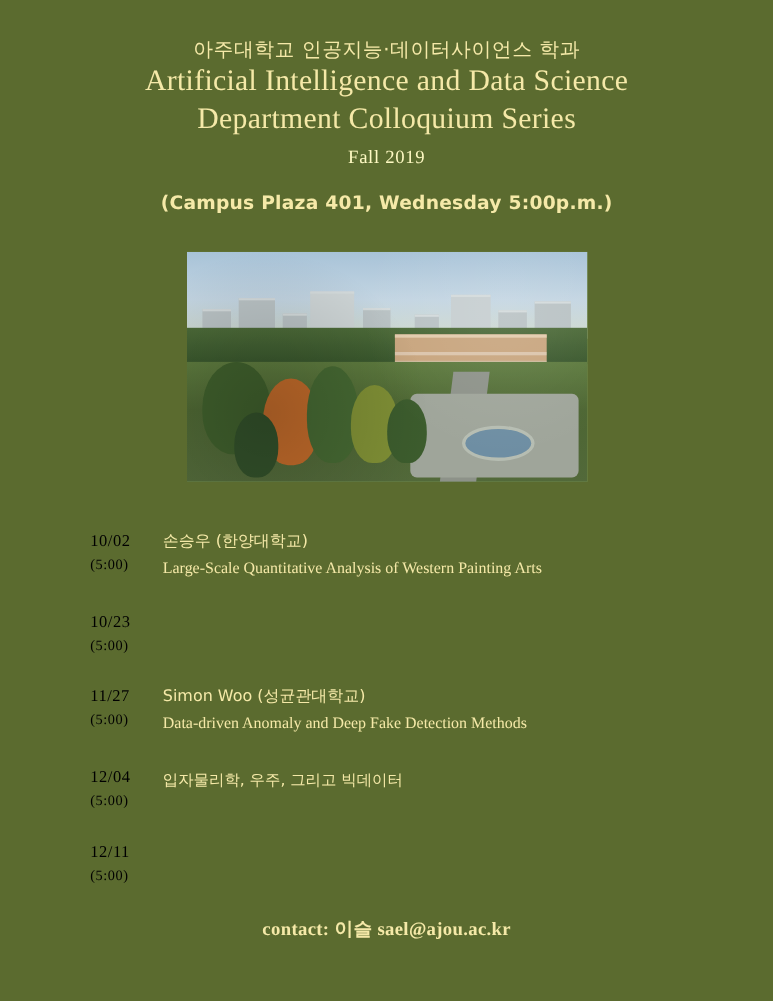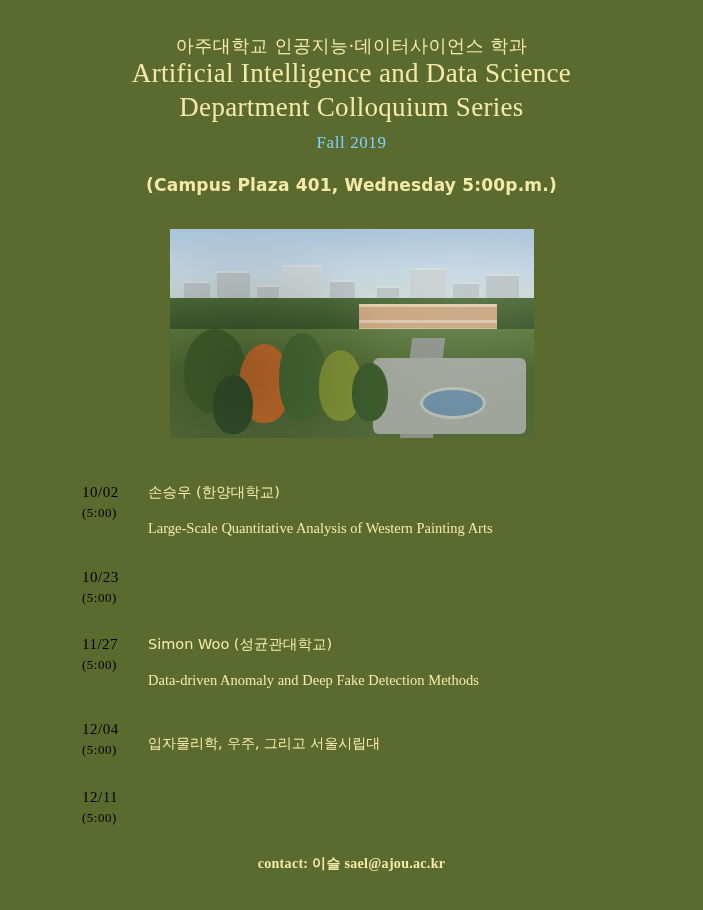--- a/index.html
+++ b/index.html
@@ -34,21 +34,21 @@
     font-family: "Liberation Serif", serif;
     font-size: 27px;
     color: #f5e9a8;
     line-height: 1.25;
     letter-spacing: 0.3px;
   }
   .term {
     margin-top: 8px;
     font-family: "Liberation Serif", serif;
     font-size: 17px;
-    color: #7dd3fc;
+    color: #fef9c3;
     letter-spacing: 0.6px;
   }
   .venue {
     margin-top: 22px;
     font-family: "DejaVu Sans", sans-serif;
     font-weight: bold;
     font-size: 17px;
     color: #f5e9a8;
     letter-spacing: 0.2px;
   }
@@ -180,32 +180,32 @@
     font-family: "DejaVu Sans", sans-serif;
     font-size: 14.5px;
     color: #f5e9a8;
     line-height: 1.5;
   }
   .talk {
     font-family: "Liberation Serif", serif;
     font-size: 14.5px;
     color: #f5e9a8;
     line-height: 1.6;
-    margin-top: 13px;
+    margin-top: 2px;
   }
   .talk.kr {
     font-family: "DejaVu Sans", sans-serif;
     font-size: 14px;
   }
   .contact {
     text-align: center;
     margin-top: 26px;
     font-family: "Liberation Serif", serif;
     font-weight: bold;
-    font-size: 14px;
+    font-size: 17px;
     color: #f5e9a8;
     letter-spacing: 0.3px;
   }
 </style>
 </head>
 <body>
 
 <div class="poster">
 
   <div class="header">
@@ -276,21 +276,21 @@
         <div class="talk">Data-driven Anomaly and Deep Fake Detection Methods</div>
       </div>
     </div>
 
     <div class="entry">
       <div class="when">
         <span>12/04</span>
         <span class="time">(5:00)</span>
       </div>
       <div class="details">
-        <div class="talk kr">입자물리학, 우주, 그리고 서울시립대</div>
+        <div class="talk kr">입자물리학, 우주, 그리고 빅데이터</div>
       </div>
     </div>
 
     <div class="entry">
       <div class="when">
         <span>12/11</span>
         <span class="time">(5:00)</span>
       </div>
     </div>
 

